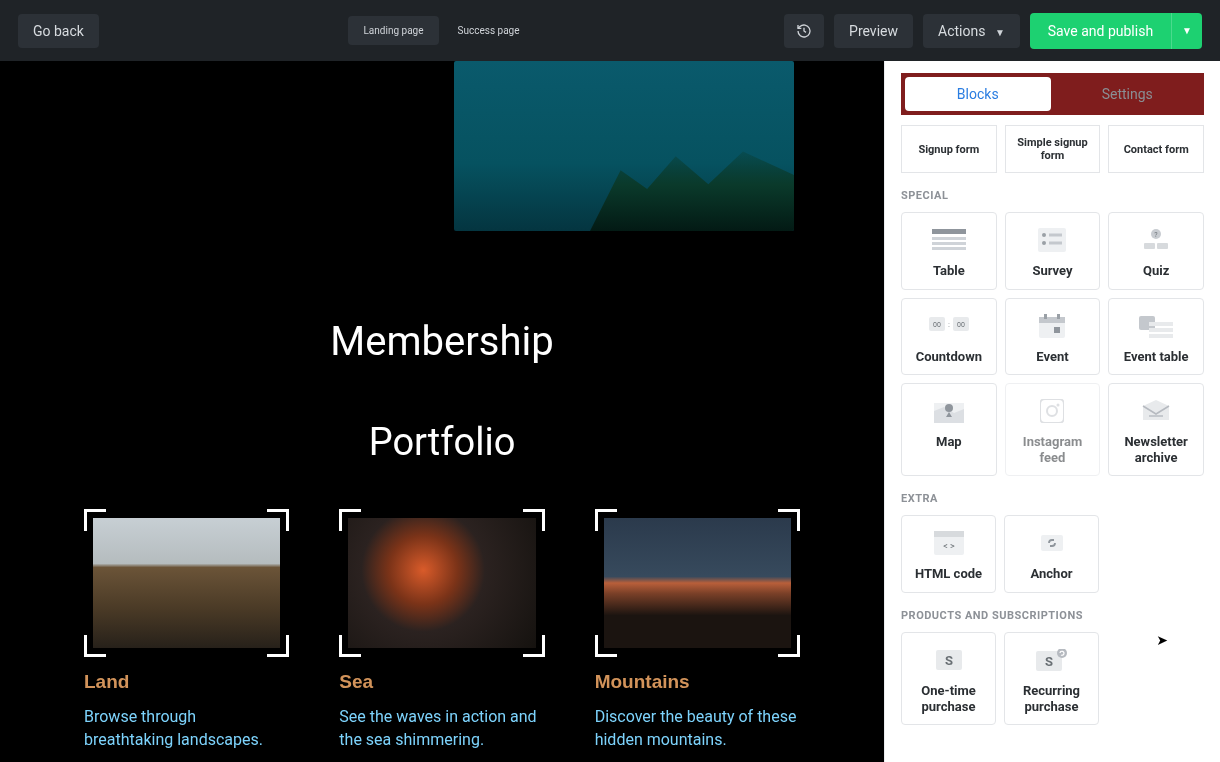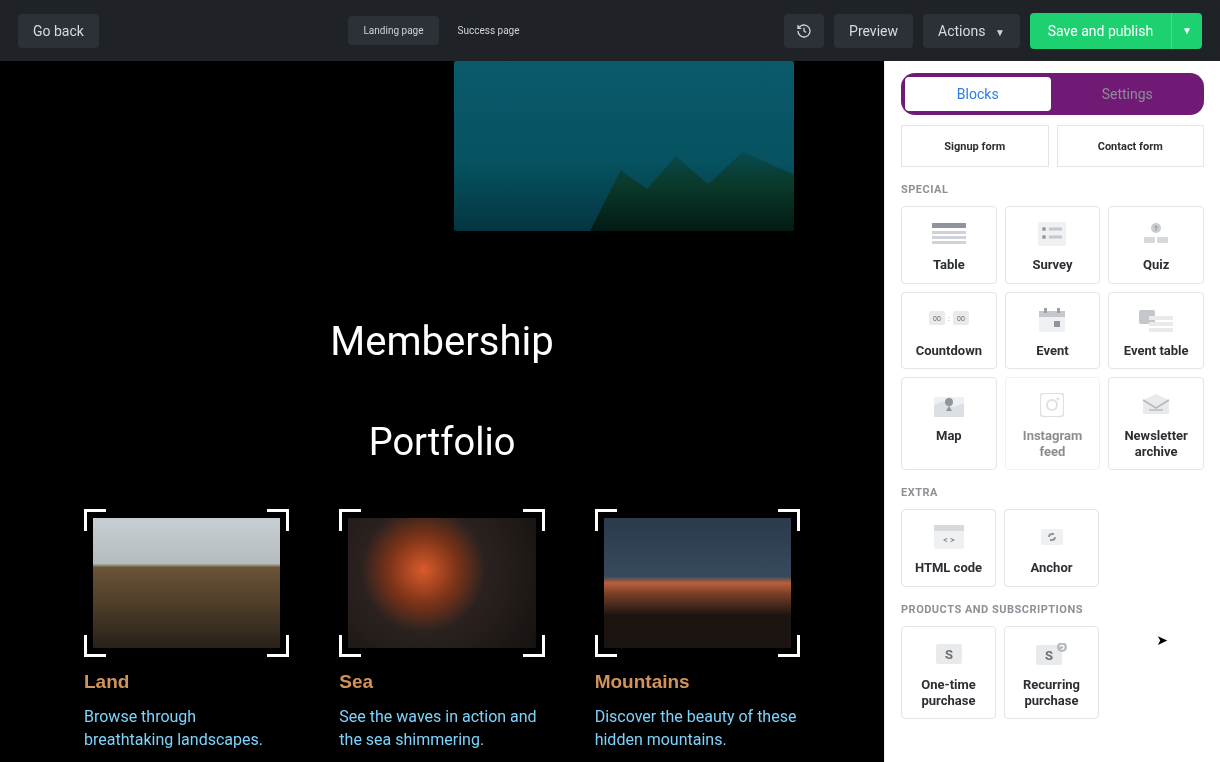--- a/index.html
+++ b/index.html
@@ -37,21 +37,21 @@
 .corner.br { bottom: 0; right: 0; border-left: none; border-top: none; }
 .thumb { height: 130px; background: #444; }
 .thumb.land { background: linear-gradient(180deg,#c7cfd4 0%,#b5bcbe 35%,#6b5438 38%,#4a3a26 70%,#27211a 100%); }
 .thumb.sea { background: radial-gradient(circle at 40% 40%, #d95b2a 0%, #7b3318 25%, #2b2220 45%, #15120f 100%); }
 .thumb.mtn { background: linear-gradient(180deg,#2b3a4c 0%,#374a5d 45%,#b95f3a 50%,#7a4028 58%,#1b1410 75%); position:relative; }
 .card-title { color: #d2935a; font-size: 19px; font-weight: 700; margin-top: 14px; font-family: -apple-system, sans-serif;}
 .card-desc { color: #7dd3fc; font-size: 16px; margin-top: 12px; line-height: 1.45; }
 
 
 .side { width: 336px; background: #fff; border-left: 1px solid #eaecef; overflow-y: auto; padding: 12px 16px 20px 16px; }
-.side-tabs { background: #701a75; border-radius: 14px; padding: 4px; display: flex; gap: 4px; margin-bottom: 10px; }
+.side-tabs { background: #7f1d1d; border-radius: 0; padding: 4px; display: flex; gap: 4px; margin-bottom: 10px; }
 .side-tab { flex: 1; text-align: center; padding: 9px 0; font-size: 14px; color: #8a8e94; cursor: pointer; border-radius: 4px; }
 .side-tab.active { background: #fff; color: #2a7de1; }
 
 .row-forms { display: flex; gap: 8px; margin-bottom: 16px; }
 .form-card { flex: 1; border: 1px solid #e3e5e8; border-radius: 0; padding: 10px 6px; text-align: center; font-size: 11px; font-weight: 700; color: #2b2f33; display:flex;align-items:center;justify-content:center;min-height:42px;}
 
 .sect-label { font-size: 11px; font-weight: 700; color: #8d9197; letter-spacing: 0.5px; margin: 6px 0 10px 0; }
 .grid { display: grid; grid-template-columns: repeat(3, 1fr); gap: 8px; margin-bottom: 16px; }
 .block-card { border: 1px solid #e3e5e8; border-radius: 4px; padding: 12px 4px 10px 4px; text-align: center; cursor: pointer; background:#fff; }
 .block-card.disabled { opacity: 0.55; }
@@ -141,20 +141,21 @@
   </div>
 
   <div class="side">
     <div class="side-tabs">
       <div class="side-tab active">Blocks</div>
       <div class="side-tab">Settings</div>
     </div>
 
     <div class="row-forms">
       <div class="form-card">Signup form</div>
+      <div class="form-card">Simple signup form</div>
       <div class="form-card">Contact form</div>
     </div>
 
     <div class="sect-label">SPECIAL</div>
     <div class="grid">
       <div class="block-card">
           <div class="block-icon">
             <svg width="34" height="22">
               <rect x="0" y="0" width="34" height="5" fill="#8f959c"></rect>
               <rect x="0" y="8" width="34" height="3" fill="#cfd3d8"></rect>

